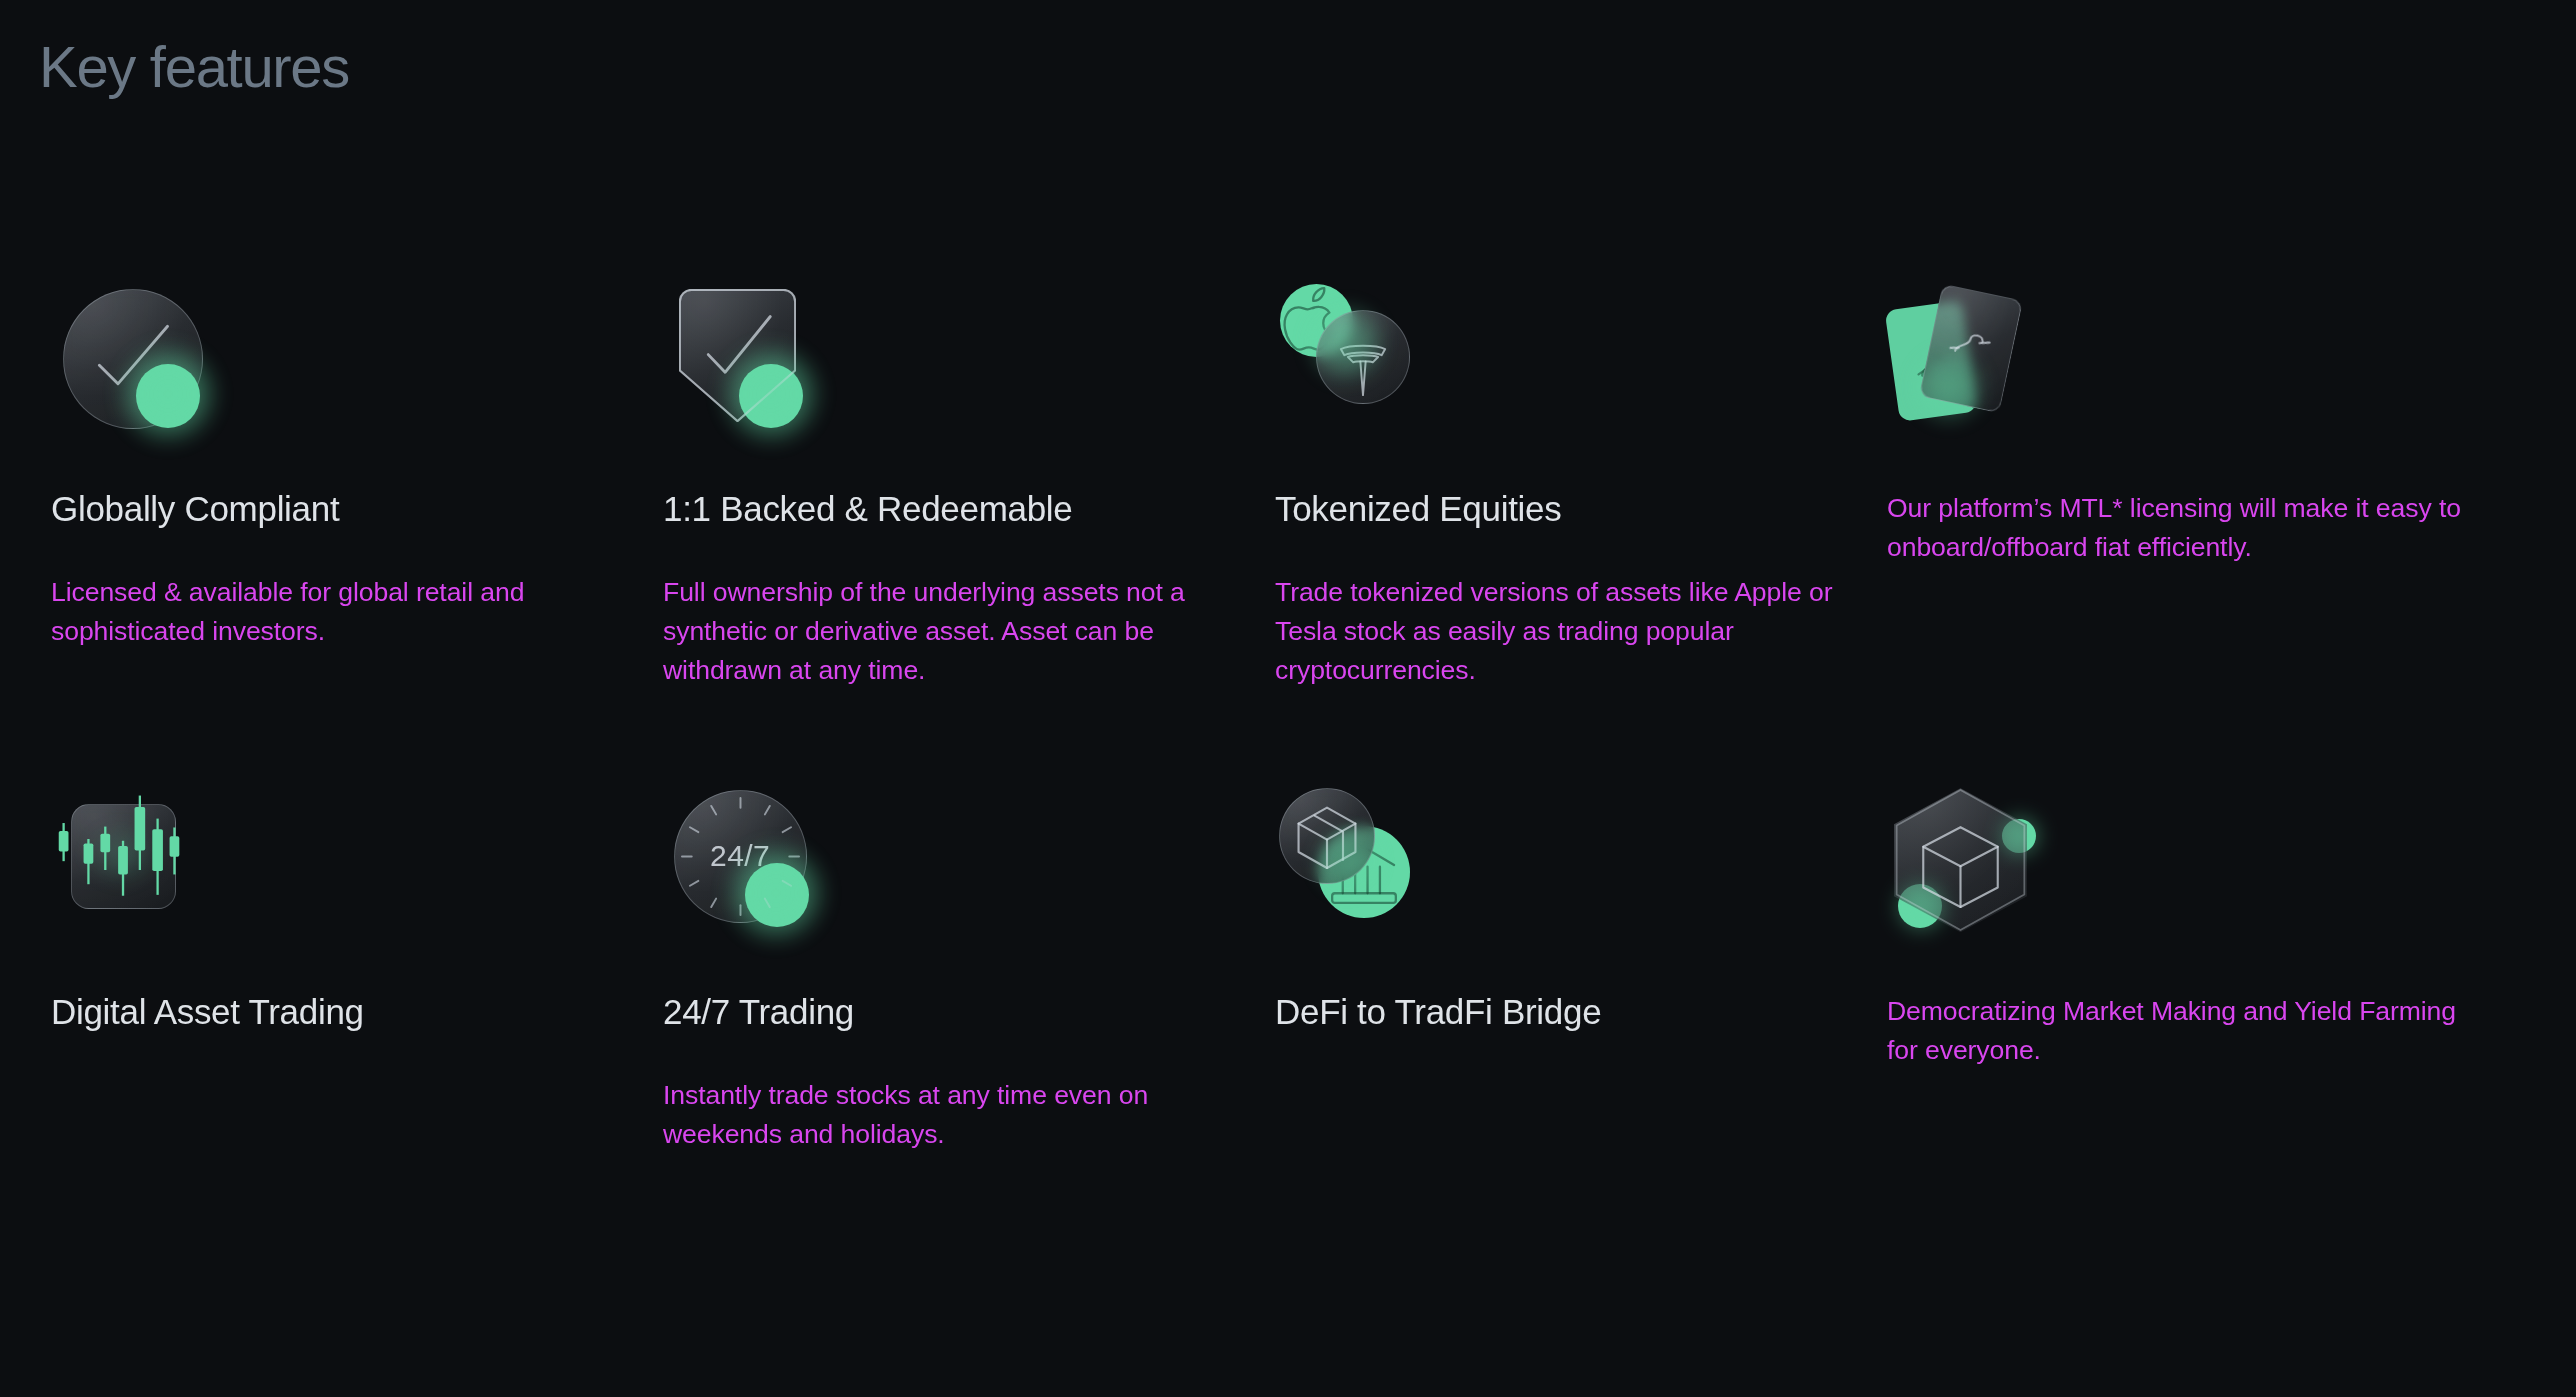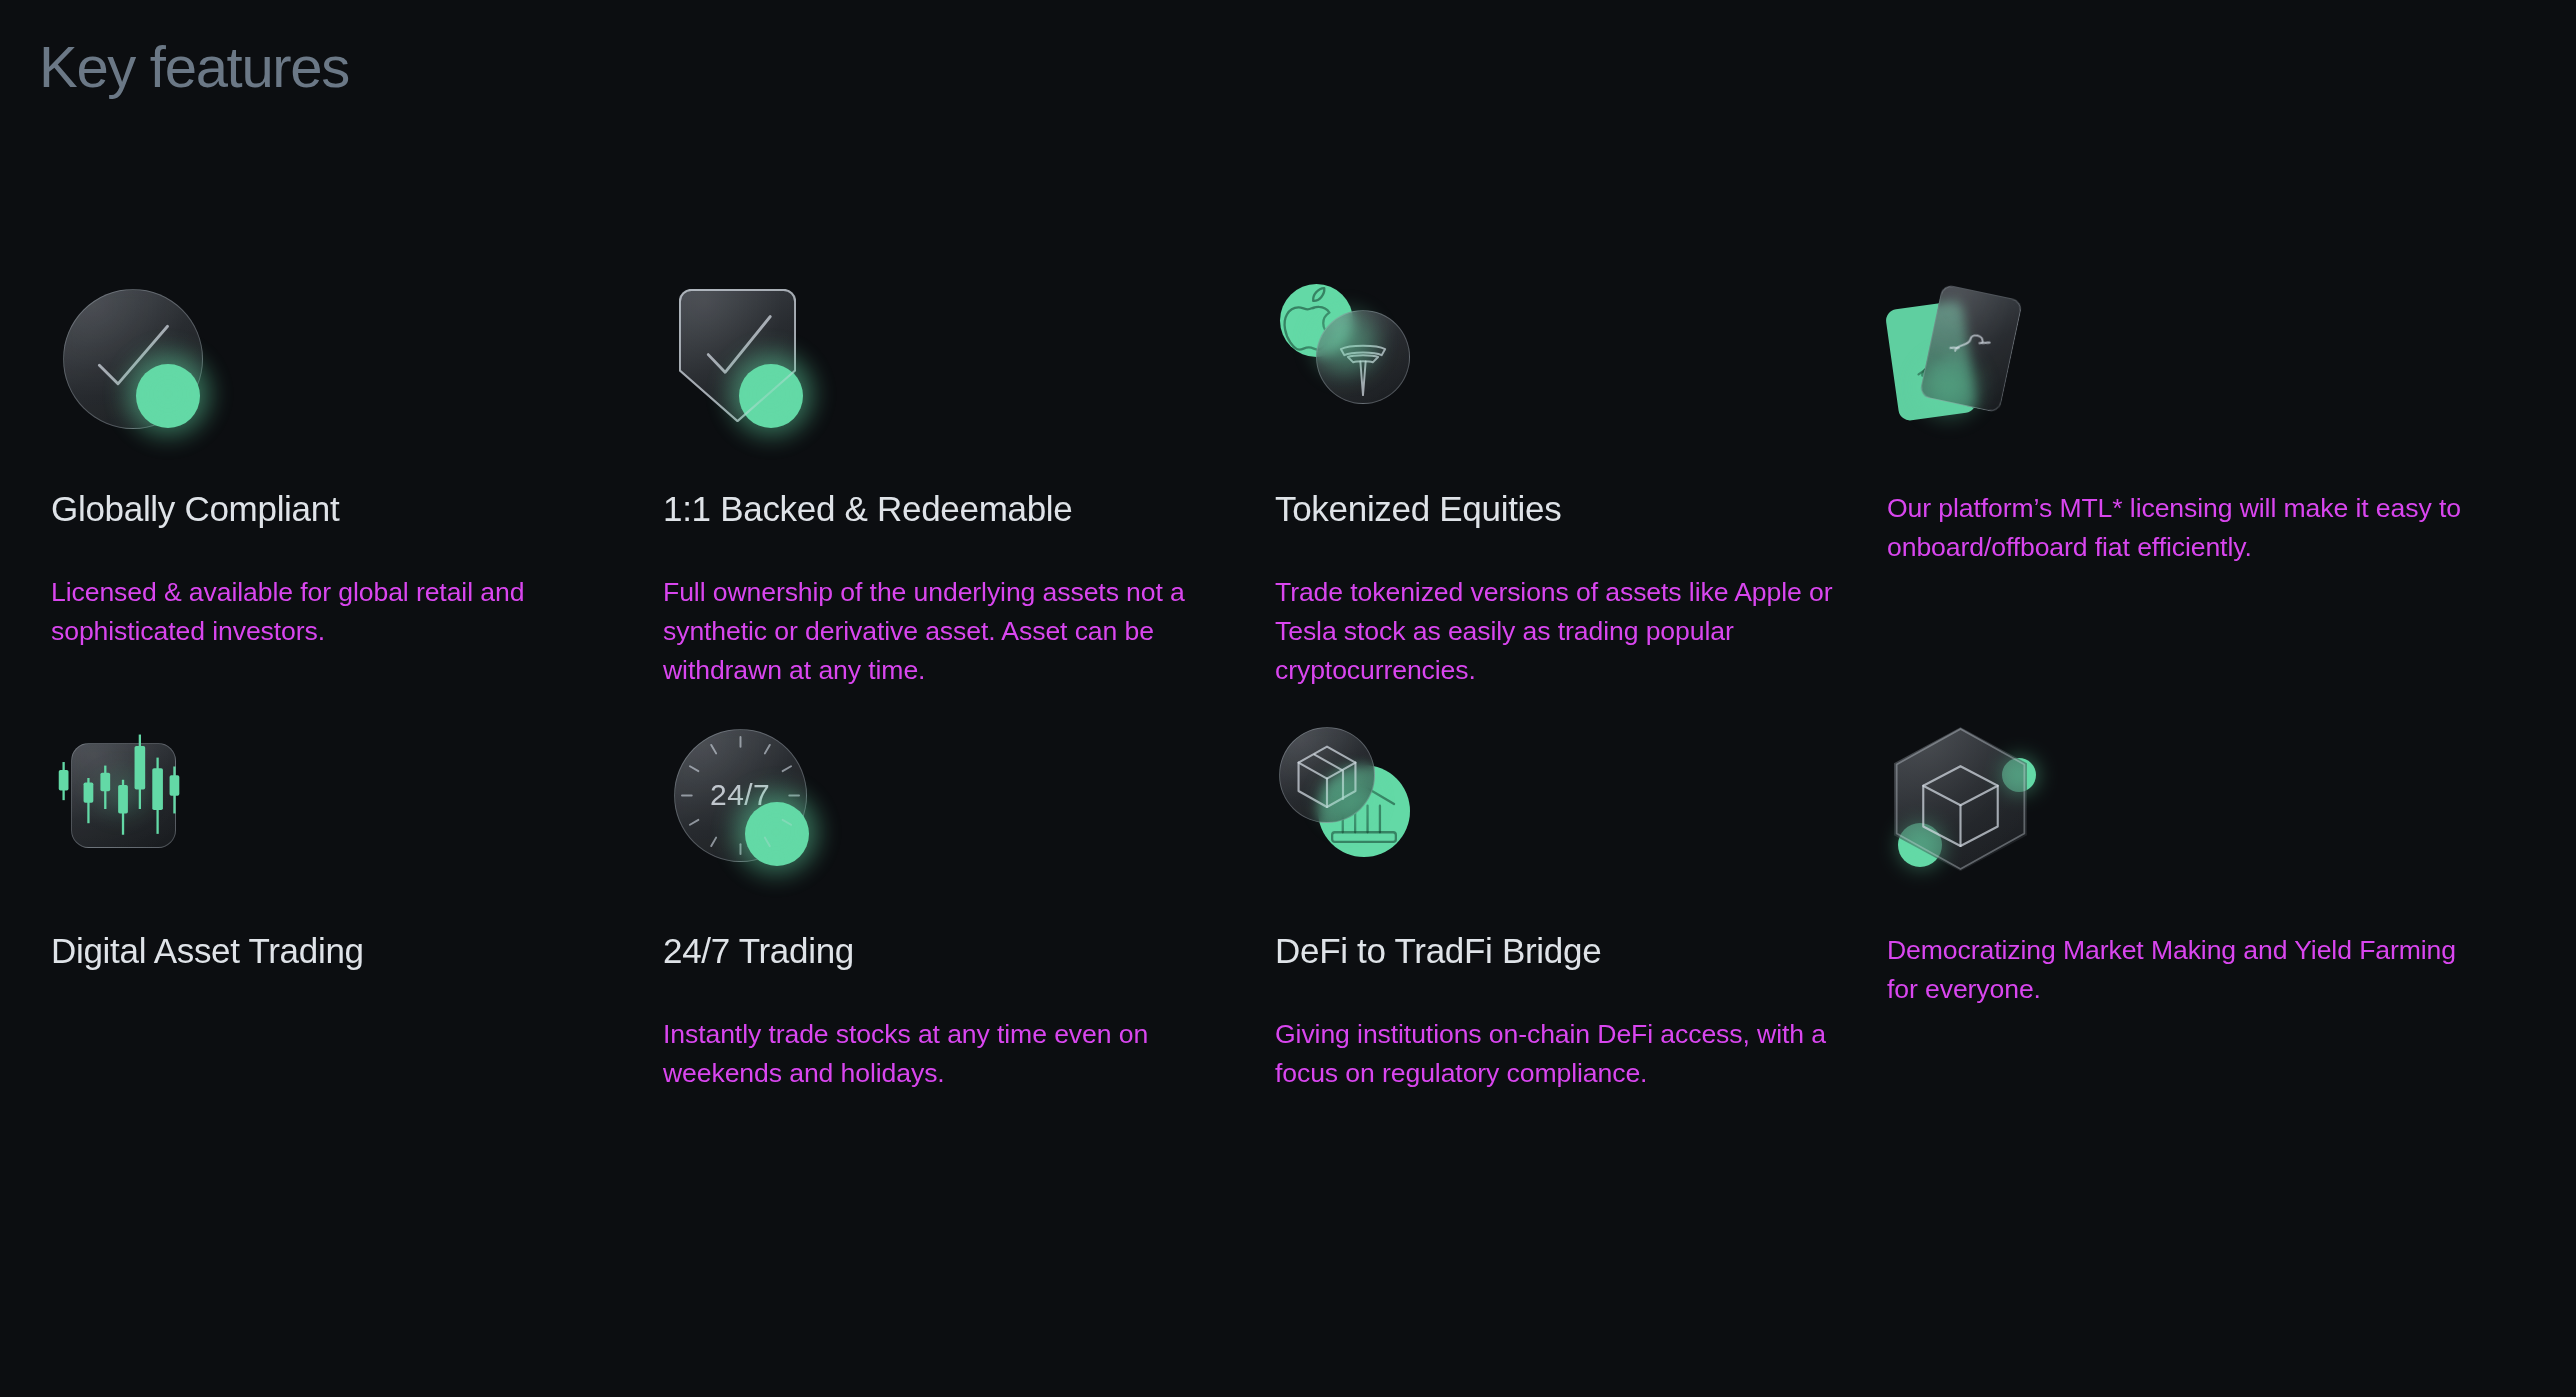--- a/index.html
+++ b/index.html
@@ -33,21 +33,21 @@
   }
 
   .grid {
     position: absolute;
     left: 51px;
     top: 282px;
     width: 2473px;
     display: grid;
     grid-template-columns: repeat(4, 612px);
     grid-auto-rows: auto;
-    row-gap: 34px;
+    row-gap: 95px;
   }
 
   .feature { position: relative; width: 612px; }
 
   .icon-wrap {
     position: relative;
     width: 204px;
     height: 191px;
     margin-bottom: 16px;
   }
@@ -305,21 +305,20 @@
         <svg class="i-cube-svg" viewBox="0 0 108 108">
           <path class="stroke" style="stroke-width:2.4" d="M54 20 L88 38 L88 72 L54 90 L20 72 L20 38 Z" opacity="0"></path>
           <path class="stroke" style="stroke-width:2.4" d="M54 22 L86 40 L54 58 L22 40 Z"></path>
           <path class="stroke" style="stroke-width:2.4" d="M22 40 L22 72 L54 90 L54 58"></path>
           <path class="stroke" style="stroke-width:2.4" d="M86 40 L86 72 L54 90"></path>
           <path class="stroke" style="stroke-width:2.4" d="M40 31 L72 49 L72 81"></path>
         </svg>
         <div class="glow i-glow7"></div>
       </div>
       <div class="feature-title">DeFi to TradFi Bridge</div>
-      <div class="feature-desc">Giving institutions on-chain DeFi access, with a focus on regulatory compliance.</div>
     </div>
 
     <div class="feature">
       <div class="icon-wrap">
         <div class="dot-green i-hexdot-tr"></div>
         <div class="dot-green i-hexdot-bl"></div>
         <div class="i-hex"></div>
         <svg class="i-hex-outline" viewBox="0 0 150 162">
           <path class="stroke" style="stroke-width:2.0;stroke-opacity:0.5" d="M75 2 L147 42 L147 120 L75 160 L3 120 L3 42 Z"></path>
           <path class="stroke" style="stroke-width:2.4" d="M75 44 L117 66 L75 88 L33 66 Z"></path>

